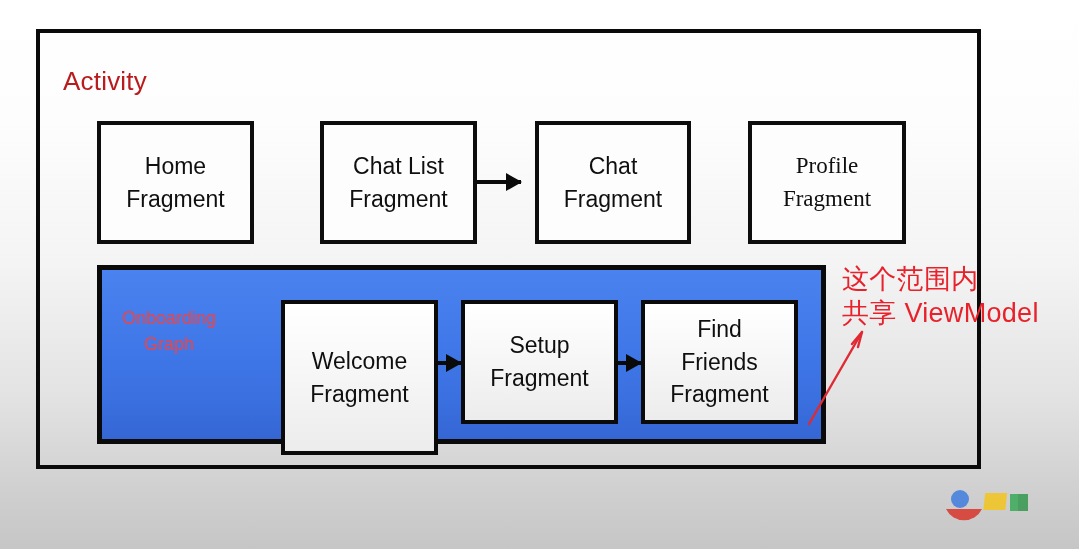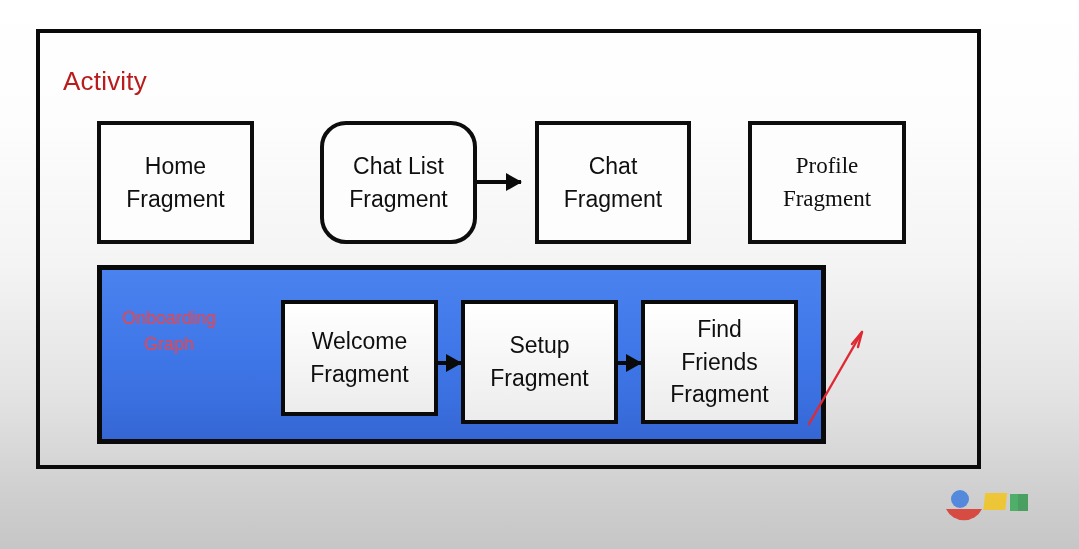--- a/index.html
+++ b/index.html
@@ -169,61 +169,63 @@
 <div id="stage">
 
   <div class="activity-box"></div>
   <div class="activity-label">Activity</div>
 
   <div class="frag-box" style="left:97px; top:121px; width:157px; height:123px;">
     <span class="frag-text">Home
 Fragment</span>
   </div>
 
-  <div class="frag-box" style="left:320px; top:121px; width:157px; height:123px;border-radius:26px;">
+  <div class="frag-box" style="left:320px; top:121px; width:157px; height:123px;">
     <span class="frag-text">Chat List
 Fragment</span>
   </div>
 
   <div class="frag-box" style="left:535px; top:121px; width:156px; height:123px;text-align:center;">
     <span class="frag-text">Chat
 Fragment</span>
   </div>
 
   <div class="frag-box" style="left:748px; top:121px; width:158px; height:123px;font-family:Liberation Serif, serif;">
     <span class="frag-text">Profile
 Fragment</span>
   </div>
 
   <div class="arrow" style="left:477px; top:180px; width:44px;"></div>
 
   <div class="graph-box"></div>
   <div class="graph-label">Onboarding
 Graph</div>
 
-  <div class="graph-frag" style="left:281px; top:300px; width:157px; height:116px;">
+  <div class="graph-frag" style="left:281px; top:300px; width:157px; height:155px;">
     <span class="frag-text">Welcome
 Fragment</span>
   </div>
 
   <div class="graph-frag" style="left:461px; top:300px; width:157px; height:124px;text-align:center;">
     <span class="frag-text">Setup
 Fragment</span>
   </div>
 
   <div class="graph-frag" style="left:641px; top:300px; width:157px; height:124px;">
     <span class="frag-text">Find
 Friends
 Fragment</span>
   </div>
 
   <div class="arrow" style="left:438px; top:361px; width:23px;"></div>
 
   <div class="arrow" style="left:618px; top:361px; width:23px;"></div>
 
+  <div class="annotation">这个范围内
+共享 ViewModel</div>
 
   <svg class="red-arrow-svg" viewBox="0 0 95 115">
     <line x1="14" y1="104" x2="67" y2="12" stroke="#e02a33" stroke-width="2.4" stroke-linecap="round"></line>
     <path d="M67 12 L57 24 M67 12 L63 27" stroke="#e02a33" stroke-width="2.4" fill="none" stroke-linecap="round"></path>
   </svg>
 
   <div class="watermark">
     <svg class="wm-logo" viewBox="0 0 100 52">
       <circle cx="24" cy="14" r="9" fill="#3b7ae0"></circle>
       <path d="M10 24 A20 20 0 0 0 46 24 Z" fill="#d93025"></path>

